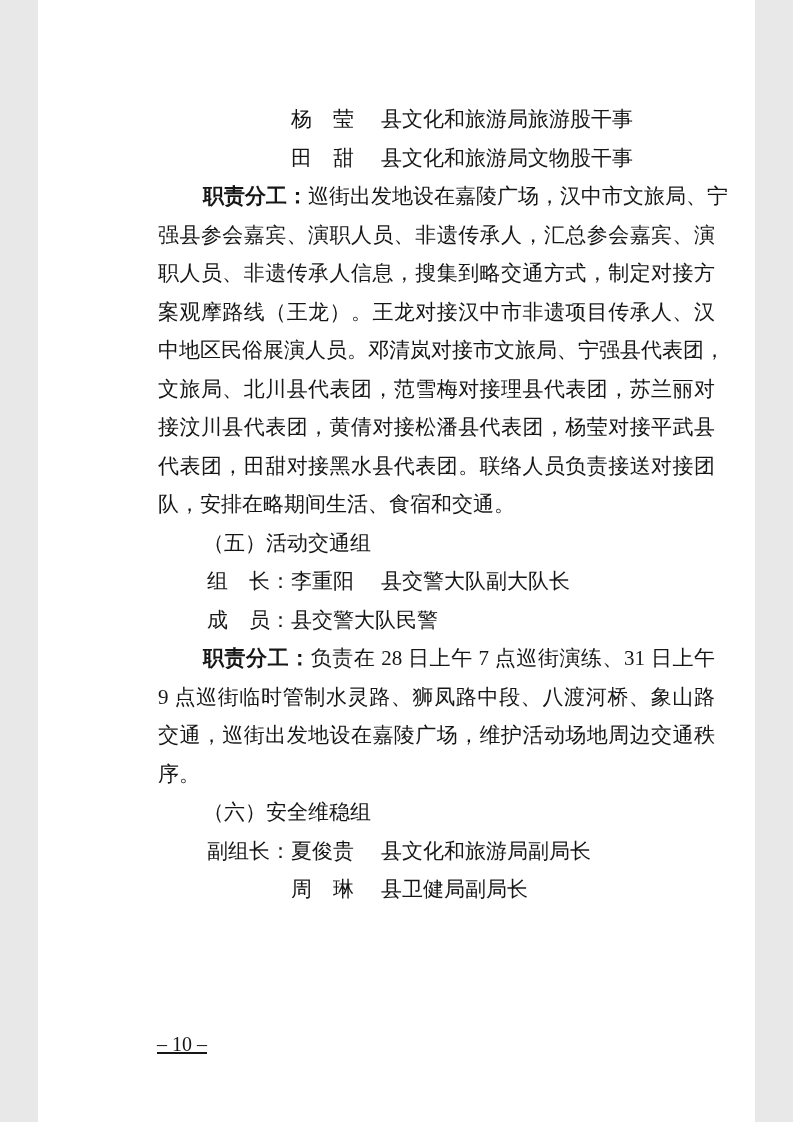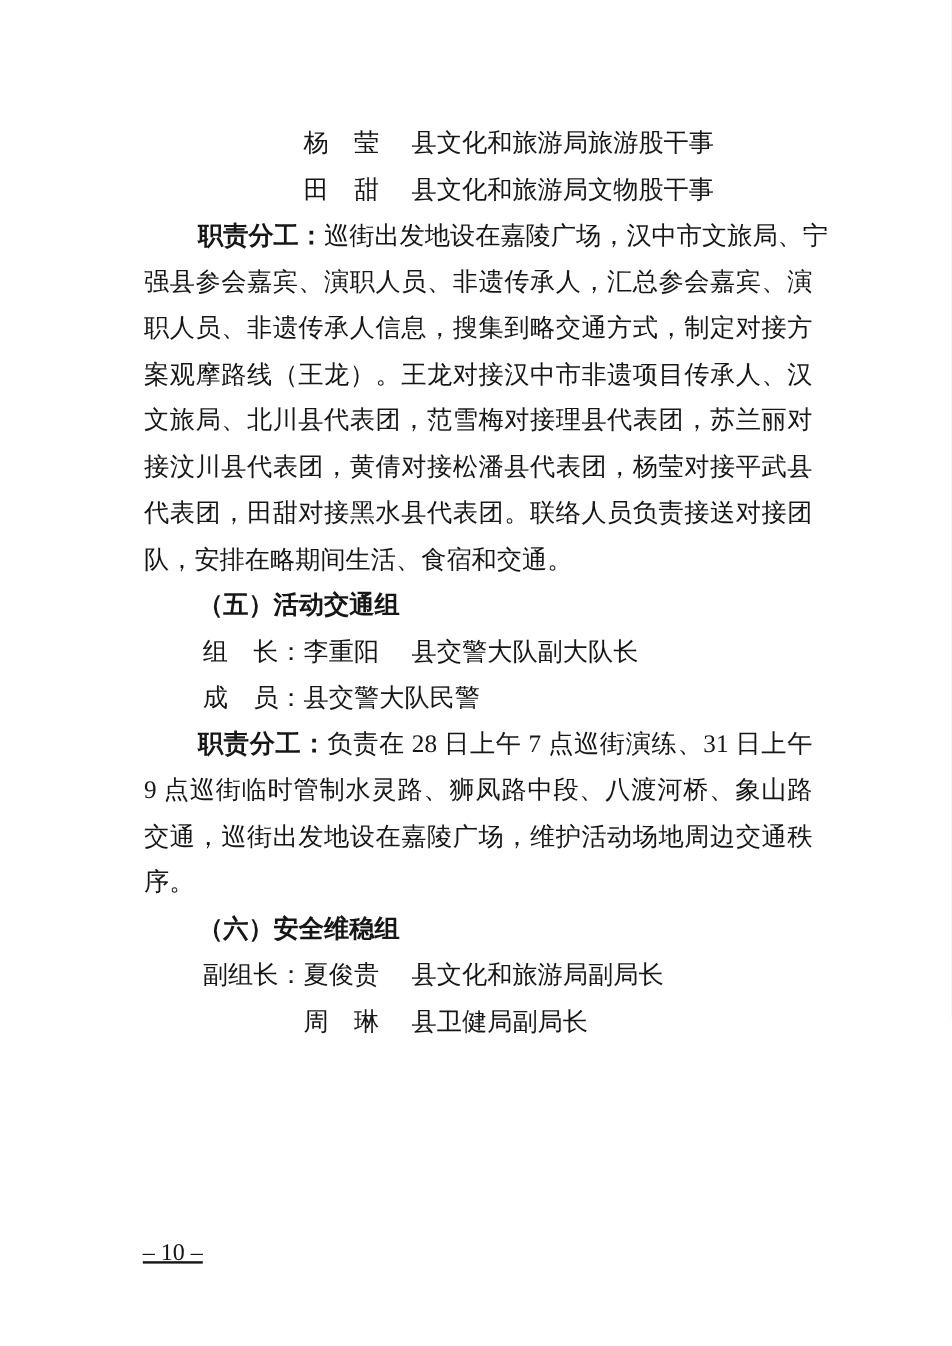--- a/index.html
+++ b/index.html
@@ -1,18 +1,18 @@
 <!DOCTYPE html>
 <html><head>
 <meta charset="utf-8">
 <style>
   html, body { margin: 0; padding: 0; background: #e8e8e8; }
   .page {
     position: relative;
-    width: 793px;
+    width: 717px;
     height: 1122px;
     margin: 0 auto;
     background: #ffffff;
     color: #161616;
     font-family: "Liberation Serif", "DejaVu Serif", serif;
     overflow: hidden;
   }
   .content {
     position: absolute;
     left: 120px;
@@ -25,21 +25,21 @@
     line-height: 38.5px;
     white-space: nowrap;
   }
   .jline {
     text-align: justify;
     text-align-last: justify;
     -moz-text-align-last: justify;
   }
   .indent { padding-left: 45px; }
   .duty-label { font-weight: bold; }
-  .heading { font-weight: bold; }
+  .heading { font-weight: normal; }
   .lbl { display: inline-block; width: 88px; text-align: right; }
   .lbl-spacer { display: inline-block; width: 88px; }
   .nm { display: inline-block; width: 90px; }
   .footer {
     position: absolute;
     left: 119px;
     top: 1025px;
     font-size: 20px;
     line-height: 38px;
     color: #161616;
@@ -52,20 +52,21 @@
 <div class="page">
   <div class="content">
 
     <div class="ln indent"><span class="lbl-spacer"></span><span class="nm">杨　莹</span><span>县文化和旅游局旅游股干事</span></div>
     <div class="ln indent"><span class="lbl-spacer"></span><span class="nm">田　甜</span><span>县文化和旅游局文物股干事</span></div>
 
     <div class="ln jline indent"><span class="duty-label">职责分工：</span><span>巡街出发地设在嘉陵广场，汉中市文旅局、宁</span></div>
     <div class="ln jline">强县参会嘉宾、演职人员、非遗传承人，汇总参会嘉宾、演</div>
     <div class="ln jline">职人员、非遗传承人信息，搜集到略交通方式，制定对接方</div>
     <div class="ln jline">案观摩路线（王龙）。王龙对接汉中市非遗项目传承人、汉</div>
+    <div class="ln jline">中地区民俗展演人员。邓清岚对接市文旅局、宁强县代表团，</div>
     <div class="ln jline">文旅局、北川县代表团，范雪梅对接理县代表团，苏兰丽对</div>
     <div class="ln jline">接汶川县代表团，黄倩对接松潘县代表团，杨莹对接平武县</div>
     <div class="ln jline">代表团，田甜对接黑水县代表团。联络人员负责接送对接团</div>
     <div class="ln">队，安排在略期间生活、食宿和交通。</div>
 
     <div class="ln heading indent">（五）活动交通组</div>
     <div class="ln indent"><span class="lbl">组　长：</span><span class="nm">李重阳</span><span>县交警大队副大队长</span></div>
     <div class="ln indent"><span class="lbl">成　员：</span><span>县交警大队民警</span></div>
 
     <div class="ln jline indent"><span class="duty-label">职责分工：</span><span>负责在 28 日上午 7 点巡街演练、31 日上午</span></div>

